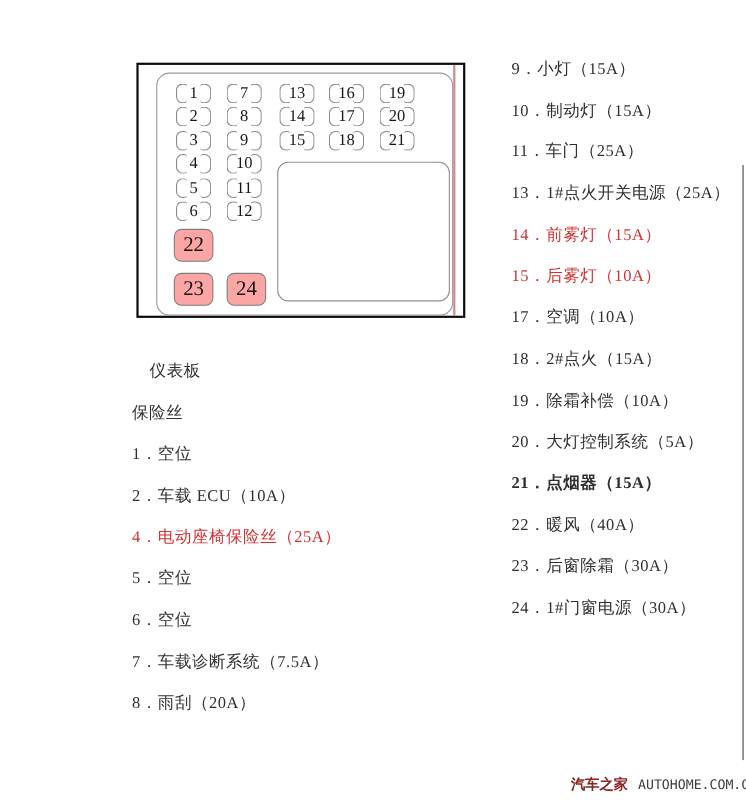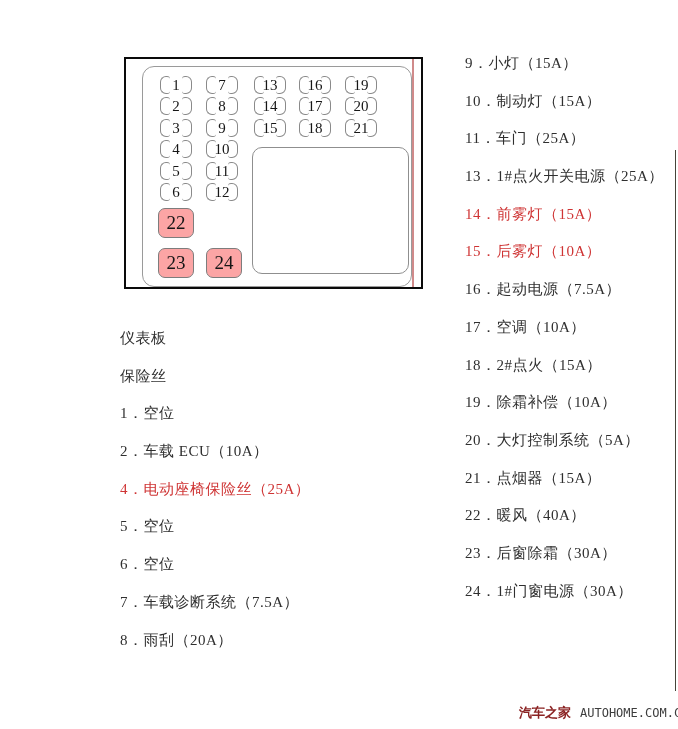--- a/index.html
+++ b/index.html
@@ -99,44 +99,43 @@
   <div class="cell" style="left:219px;top:17px">19</div>
   <div class="cell" style="left:219px;top:38px">20</div>
   <div class="cell" style="left:219px;top:60px">21</div>
 
   <div class="bigcell" style="left:32px;top:149px;width:36px;height:30px">22</div>
   <div class="bigcell" style="left:32px;top:189px;width:36px;height:30px">23</div>
   <div class="bigcell" style="left:80px;top:189px;width:36px;height:30px">24</div>
 </div>
 
 <div class="list list-left">
-  <div class="row" style="color: rgb(47, 47, 47);">仪表板</div>
+  <div class="row" style="color: rgb(47, 47, 47); margin-left: 16px;">仪表板</div>
   <div class="row" style="color: rgb(47, 47, 47);">保险丝</div>
   <div class="row" style="color: rgb(47, 47, 47);">1．空位</div>
   <div class="row" style="color: rgb(47, 47, 47);">2．车载 ECU（10A）</div>
   <div class="row" style="color: rgb(207, 52, 52);">4．电动座椅保险丝（25A）</div>
   <div class="row" style="color: rgb(47, 47, 47);">5．空位</div>
   <div class="row" style="color: rgb(47, 47, 47);">6．空位</div>
   <div class="row" style="color: rgb(47, 47, 47);">7．车载诊断系统（7.5A）</div>
   <div class="row" style="color: rgb(47, 47, 47);">8．雨刮（20A）</div>
 </div>
 
 <div class="list list-right">
   <div class="row" style="color: rgb(47, 47, 47); font-family: Liberation Serif, serif;">9．小灯（15A）</div>
   <div class="row" style="color: rgb(47, 47, 47);">10．制动灯（15A）</div>
   <div class="row" style="color: rgb(47, 47, 47);">11．车门（25A）</div>
   <div class="row" style="color: rgb(47, 47, 47);">13．1#点火开关电源（25A）</div>
   <div class="row" style="color: rgb(207, 52, 52);">14．前雾灯（15A）</div>
   <div class="row" style="color: rgb(207, 52, 52);">15．后雾灯（10A）</div>
-  <div class="row" style="color: rgb(47, 47, 47);">16．起动电源（7.5A）</div>
   <div class="row" style="color: rgb(47, 47, 47);">17．空调（10A）</div>
   <div class="row" style="color: rgb(47, 47, 47);">18．2#点火（15A）</div>
   <div class="row" style="color: rgb(47, 47, 47);">19．除霜补偿（10A）</div>
   <div class="row" style="color: rgb(47, 47, 47);">20．大灯控制系统（5A）</div>
-  <div class="row" style="color: rgb(47, 47, 47);">21．点烟器（15A）</div>
+  <div class="row" style="color: rgb(47, 47, 47); font-weight: bold;">21．点烟器（15A）</div>
   <div class="row" style="color: rgb(47, 47, 47);">22．暖风（40A）</div>
   <div class="row" style="color: rgb(47, 47, 47);">23．后窗除霜（30A）</div>
   <div class="row" style="color: rgb(47, 47, 47);">24．1#门窗电源（30A）</div>
 </div>
 
 <div class="page-right-rule"></div>
 
 <div class="watermark">
   <span class="site" style="color: rgb(139, 35, 35);">汽车之家</span>
   <span class="domain" style="color: rgb(61, 61, 61);">AUTOHOME.COM.CN</span>

